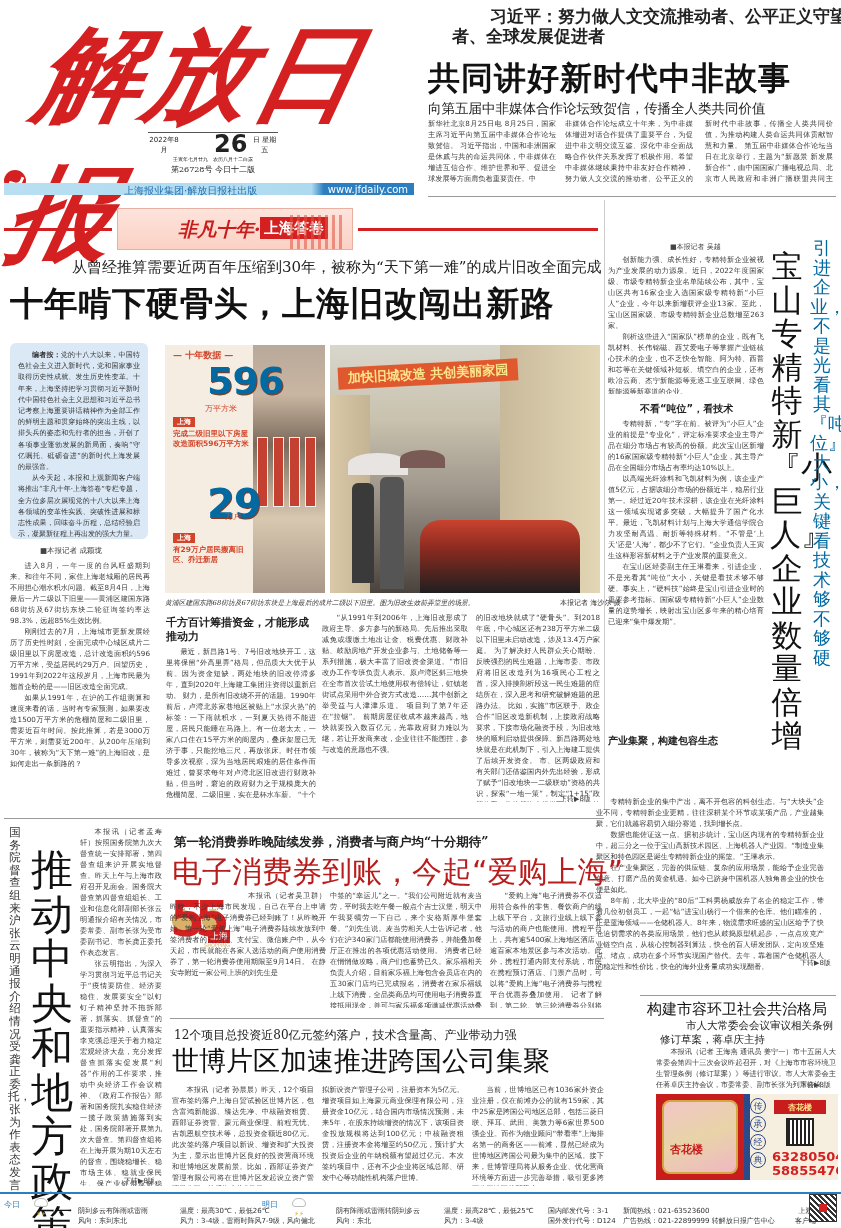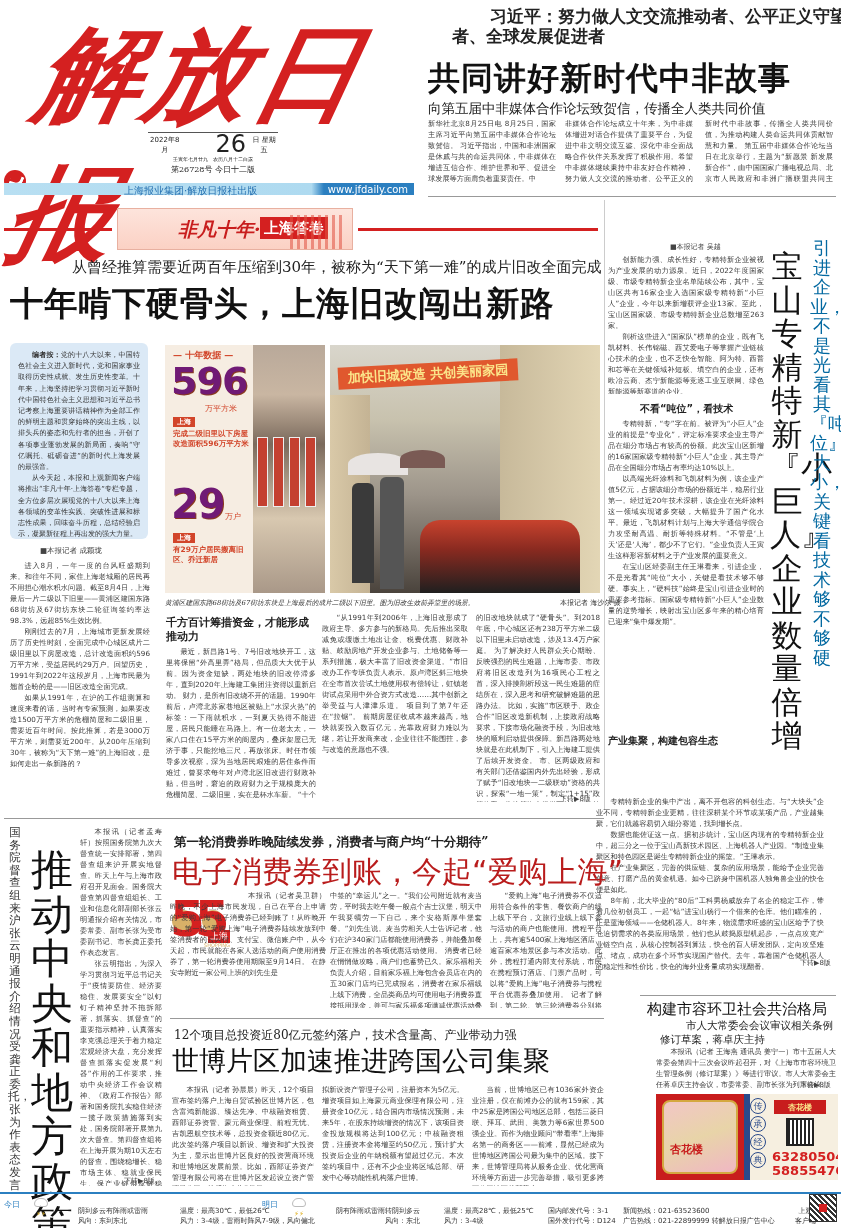--- a/index.html
+++ b/index.html
@@ -8,21 +8,21 @@
   .abs { position: absolute; }
   .txt { font-family: "DejaVu Sans", "Liberation Sans", sans-serif; font-size: 7.2px; line-height: 11px; color: #3a3a3a; text-align: justify; overflow: hidden; }
   .txt p { text-indent: 2em; }
   .serif { font-family: "DejaVu Serif", "Liberation Serif", serif; }
   .sans { font-family: "DejaVu Sans", "Liberation Sans", sans-serif; }
   .hr { position: absolute; height: 1px; background: #999; }
 
   
   .logo { left: 40px; top: 4px; width: 380px; height: 140px; color: #d42020; font-family: "DejaVu Serif", serif; font-style: italic; font-weight: bold; font-size: 104px; letter-spacing: 4px; line-height: 140px; transform: skewX(-12deg); }
   .dateline { left: 148px; top: 132px; width: 130px; font-family: "DejaVu Sans", sans-serif; font-size: 7px; color: #222; text-align: center; }
-  .dateline .big { font-size: 24px; line-height: 22px; font-weight: normal; margin-left: 30px; }
+  .dateline .big { font-size: 24px; line-height: 22px; font-weight: bold; margin-left: 30px; }
   .dateline .row1 { display: flex; align-items: flex-end; justify-content: center; gap: 4px; border-top: 1px solid #555; }
   .dateline .row2 { font-size: 5px; line-height: 9px; }
   .dateline .row3 { font-size: 8px; font-family: "DejaVu Serif", serif; }
   .bluebar { left: 4px; top: 183px; width: 410px; height: 12px; background: linear-gradient(90deg,#b8dff2 0%,#aedaf0 75%,#2b7fc0 78%,#2b7fc0 100%); font-family: "DejaVu Sans", sans-serif; font-size: 10px; color: #2570b0; }
   .bluebar .pub { position: absolute; left: 120px; top: 1px; }
   .bluebar .url { position: absolute; right: 6px; top: 1px; color: #fff; }
   .bird { left: 4px; top: 170px; width: 22px; height: 22px; border-radius: 50%; background: #d42020; }
   .bird::after { content: ""; position: absolute; left: 6px; top: 5px; width: 10px; height: 8px; border-bottom: 3px solid #fff; border-right: 3px solid #fff; border-radius: 0 0 8px 0; transform: rotate(20deg); }
 
   
@@ -39,21 +39,21 @@
 
   .kicker2 { left: 72px; top: 258px; font-size: 15px; color: #222; }
   .head2 { left: 10px; top: 282px; font-family: "DejaVu Sans", sans-serif; font-weight: bold; font-size: 33.5px; line-height: 44px; color: #111; letter-spacing: 0.5px; }
 
   .editor-box { left: 10px; top: 343px; width: 138px; height: 196px; background: #dbe9f6; border-radius: 6px; padding: 7px 8px; font-size: 7px; line-height: 11.2px; color: #333; font-family: "DejaVu Serif", serif; text-align: justify; }
   .editor-box p { text-indent: 2em; }
   .editor-box b { font-family: "DejaVu Sans", sans-serif; }
 
   .infographic { left: 165px; top: 345px; width: 160px; height: 248px; background: #f6ede2; overflow: hidden; }
   .ig-title { position: absolute; left: 8px; top: 4px; font-family: "DejaVu Sans", sans-serif; font-size: 9px; font-weight: bold; color: #d2452a; }
-  .ig-num { position: absolute; font-family: "DejaVu Sans", sans-serif; font-weight: bold; color: #701a75; letter-spacing: -1px; text-shadow: 1px 1px 0 #8a3a20; }
+  .ig-num { position: absolute; font-family: "DejaVu Sans", sans-serif; font-weight: bold; color: #0369a1; letter-spacing: -1px; text-shadow: 1px 1px 0 #8a3a20; margin-left: 36px; }
   .ig-unit { position: absolute; font-family: "DejaVu Sans", sans-serif; font-size: 8px; color: #d2452a; }
   .ig-tag { position: absolute; background: #d2452a; color: #fff; font-size: 7px; font-family: "DejaVu Sans", sans-serif; padding: 0 4px; line-height: 10px; font-weight: bold; }
   .ig-desc { position: absolute; font-family: "DejaVu Sans", sans-serif; font-size: 7.5px; line-height: 10px; color: #d2452a; font-weight: bold; }
   .ig-wall { position: absolute; left: 88px; top: 0; width: 72px; height: 248px; background: linear-gradient(180deg,#b9a99a 0%,#c9b6a2 20%,#7b6a5c 40%,#d8c8b0 70%,#a99888 100%); }
   .ig-wall .board { position: absolute; width: 11px; height: 70px; background: #c44030; top: 92px; border: 1px solid #eee; }
 
   .photo { left: 330px; top: 345px; width: 270px; height: 248px; overflow: hidden; background: linear-gradient(180deg,#d9d6cc 0%,#c8c2ae 30%,#9d958a 60%,#4a433c 100%); }
   .photo .wall-r { position: absolute; right: 0; top: 0; width: 100px; height: 248px; background: linear-gradient(90deg,#c7b99a,#e3d6b5); }
   .photo .wall-l { position: absolute; left: 0; top: 50px; width: 40px; height: 198px; background: linear-gradient(90deg,#d9c9a8,#c4b394); }
   .photo .sign { position: absolute; left: 8px; top: 18px; width: 180px; height: 22px; background: #e0582e; color: #fbe58a; font-family: "DejaVu Sans", sans-serif; font-size: 13px; font-weight: bold; line-height: 22px; text-align: center; transform: rotate(-3deg); }
@@ -285,21 +285,21 @@
     <div>阴到多云有阵雨或雷雨</div>
     <div>风向：东到东北</div>
   </div>
   <div class="cell" style="left:160px;">
     <div>温度：最高30℃，最低26℃</div>
     <div>风力：3-4级，雷雨时阵风7-9级，风向偏北</div>
   </div>
   <span class="day" style="left:262px;">明日</span>
   <span class="cloud" style="left:292px;"></span>
   <span class="bolt" style="left:294px;">⚡⚡</span>
-  <div class="cell" style="left:316px;text-align:right;">
+  <div class="cell" style="left:316px;">
     <div>阴有阵雨或雷雨转阴到多云</div>
     <div>风向：东北</div>
   </div>
   <div class="cell" style="left:424px;">
     <div>温度：最高28℃，最低25℃</div>
     <div>风力：3-4级</div>
   </div>
   <div class="cell" style="left:528px;">
     <div>国内邮发代号：3-1</div>
     <div>国外发行代号：D124</div>

